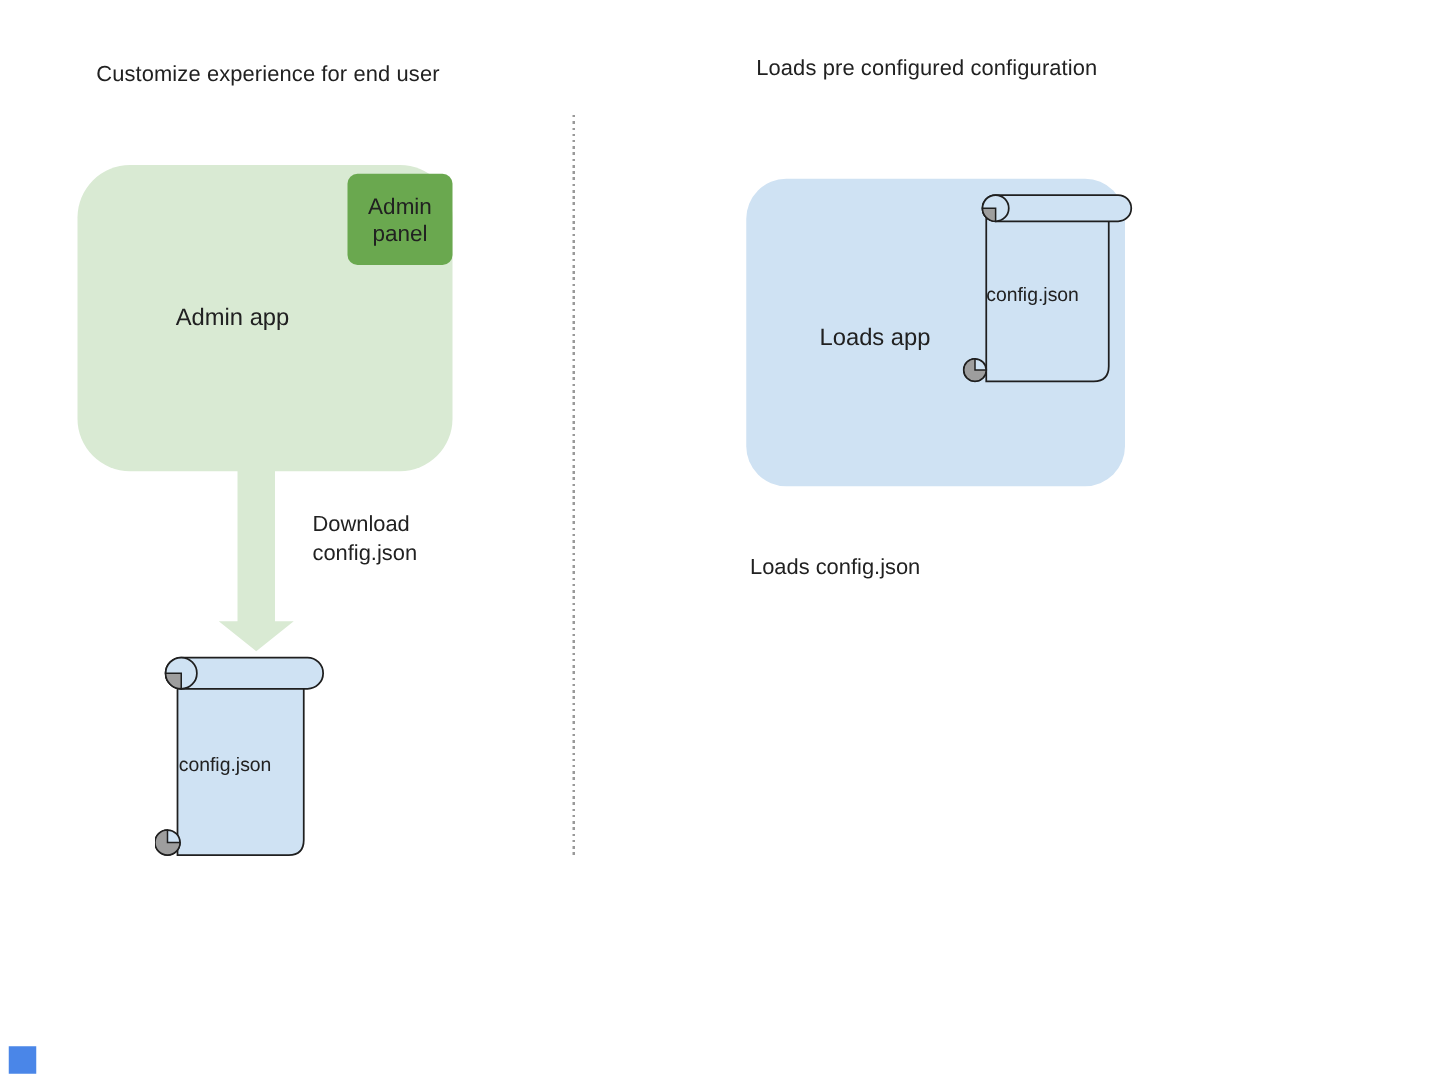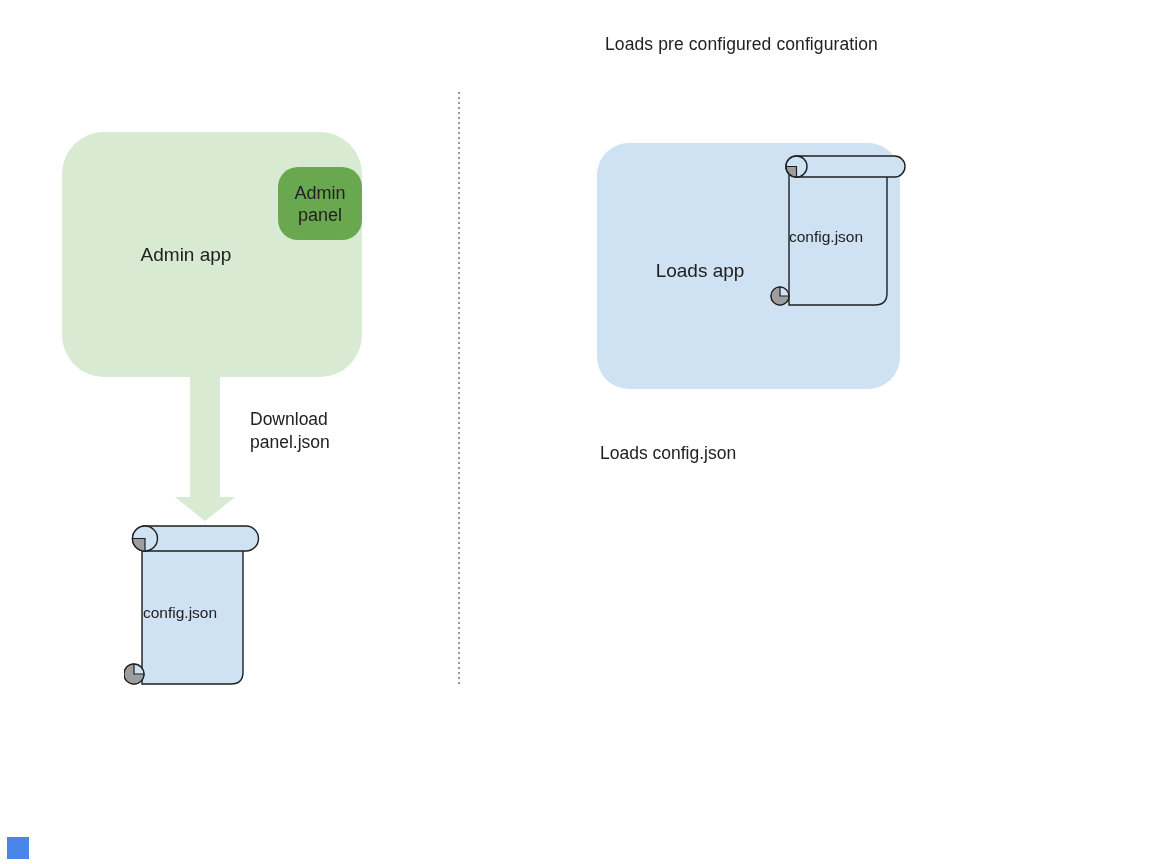--- a/index.html
+++ b/index.html
@@ -9,52 +9,53 @@
   }
   .abs{position:absolute;}
   .section-title{font-size:17.5px;letter-spacing:.1px;white-space:nowrap;}
   .divider{
     width:2px;
     background-image:repeating-linear-gradient(to bottom,var(--divider_gray,#999) 0 2px,transparent 2px 5px);
   }
   .rounded-box{box-sizing:border-box;}
   .admin-app{background:var(--light_green,#d9ead3);border-radius:42px;}
   .admin-panel{
-    background:var(--green,#6aa84f);border-radius:20px;
+    background:var(--green,#6aa84f);border-radius:8px;
     display:flex;align-items:center;justify-content:center;text-align:center;
-    font-size:18px;line-height:22px;margin-top:28px;
+    font-size:18px;line-height:22px;
   }
   .demo-app{background:var(--light_blue,#cfe2f3);border-radius:32px;}
   .app-label{font-size:19px;text-align:center;}
   .caption{font-size:17.5px;line-height:22.5px;}
   .file-label{font-size:15.5px;text-align:left;}
   .arrow-fill{fill:var(--light_green,#d9ead3);}
   .scroll-fill{fill:var(--light_blue,#cfe2f3);stroke:var(--stroke,#1f1f1f);stroke-width:1.4;}
   .curl-gray{fill:var(--curl_gray,#9e9e9e);stroke:var(--stroke,#1f1f1f);stroke-width:1.2;}
   .blue-square{background:var(--blue_marker,#4a86e8);}
 </style>
 </head>
 <body>
 
 <div class="canvas">
 
-  <div class="abs section-title" style="left:605px;top:34px;">Loads pre configured configuration</div>
+  <div class="abs section-title" style="left:77px;top:49px;">Customize experience for end user</div>
+  <div class="abs section-title" style="left:605px;top:44px;">Loads pre configured configuration</div>
 
   <div class="abs divider" style="left:458px;top:92px;height:595px;"></div>
 
   <div class="abs rounded-box admin-app" style="left:62px;top:132px;width:300px;height:245px;"></div>
   <div class="abs rounded-box admin-panel" style="left:278px;top:139px;width:84px;height:73px;">
     <span>Admin panel</span>
   </div>
   <div class="abs app-label" style="left:62px;top:244px;width:248px;">Admin app</div>
 
   <svg class="abs" style="left:170px;top:376px;" width="70" height="146" viewBox="0 0 70 146">
     <path class="arrow-fill" d="M20,0 H50 V121 H65 L35,145 L5,121 H20 Z"></path>
   </svg>
-  <div class="abs caption" style="left:250px;top:408px;width:108px;">Download panel.json</div>
+  <div class="abs caption" style="left:250px;top:408px;width:108px;">Download config.json</div>
 
   <svg class="abs" style="left:124px;top:524px;" width="140" height="162" viewBox="0 0 140 162">
     <path class="scroll-fill" d="M18,14 H119 V148 Q119,160 107,160 H18 Z"></path>
     <path class="scroll-fill" d="M21,2 H122 A12.5,12.5 0 1 1 122,27 H21 A12.5,12.5 0 1 1 21,2 Z"></path>
     <circle class="scroll-fill" cx="21" cy="14.5" r="12.5"></circle>
     <path class="curl-gray" d="M21,14.5 L8.5,14.5 A12.5,12.5 0 0 0 21,27 Z"></path>
     <circle class="scroll-fill" cx="10" cy="150" r="10"></circle>
     <path class="curl-gray" d="M10,150 V140 A10,10 0 1 0 20,150 Z"></path>
   </svg>
   <div class="abs file-label" style="left:143px;top:604px;width:100px;">config.json</div>

